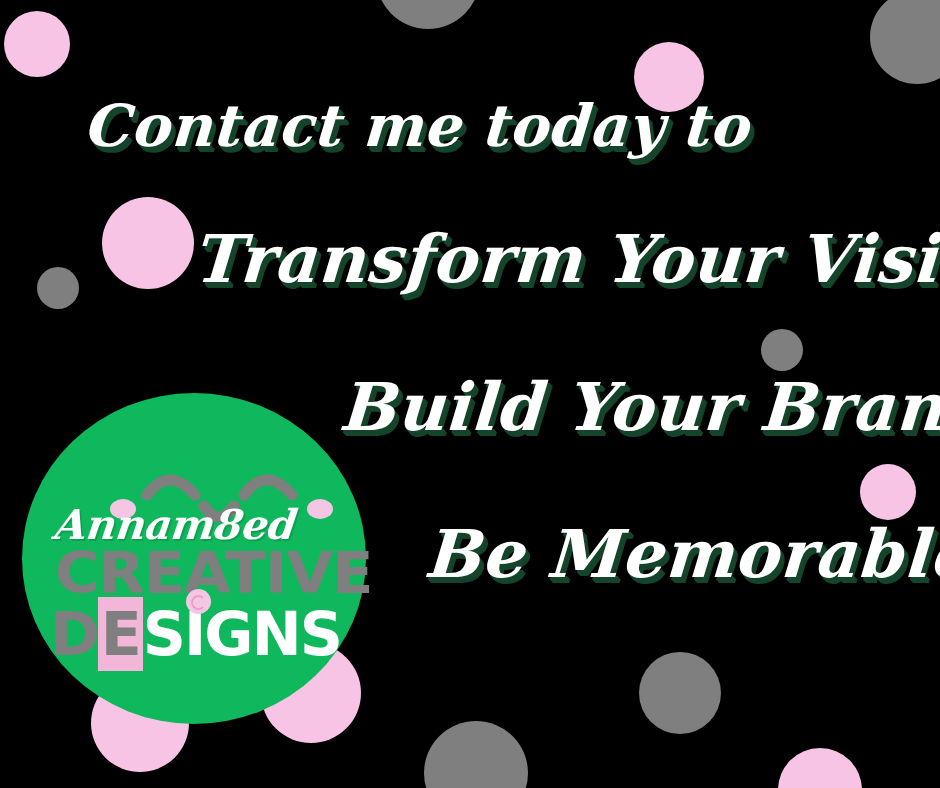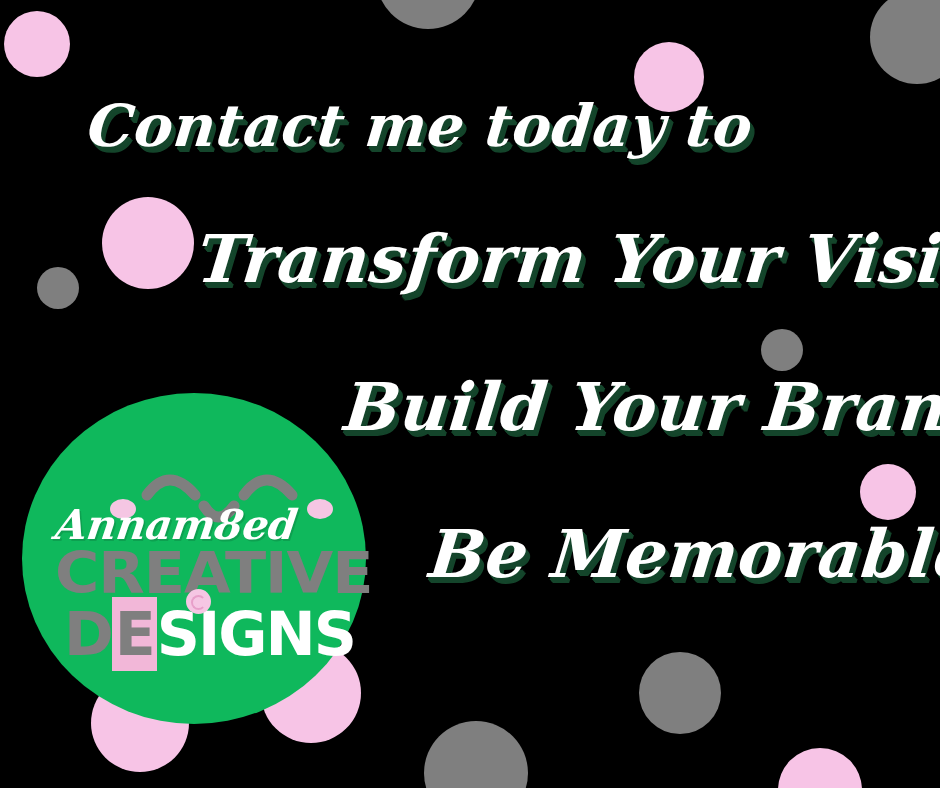--- a/index.html
+++ b/index.html
@@ -101,21 +101,21 @@
     font-size: 57px;
     line-height: 57px;
     color: #7F7F7F;
     letter-spacing: -1px;
     transform: scaleX(1.06);
     transform-origin: left center;
     white-space: nowrap;
   }
   .logo-designs-row {
     position: absolute;
-    left: 42px;
+    left: 28px;
     top: 211px;
     height: 60px;
     white-space: nowrap;
   }
   .ld-d {
     font-family: "DejaVu Sans", sans-serif;
     font-weight: bold;
     font-size: 60px;
     line-height: 60px;
     color: #7F7F7F;

